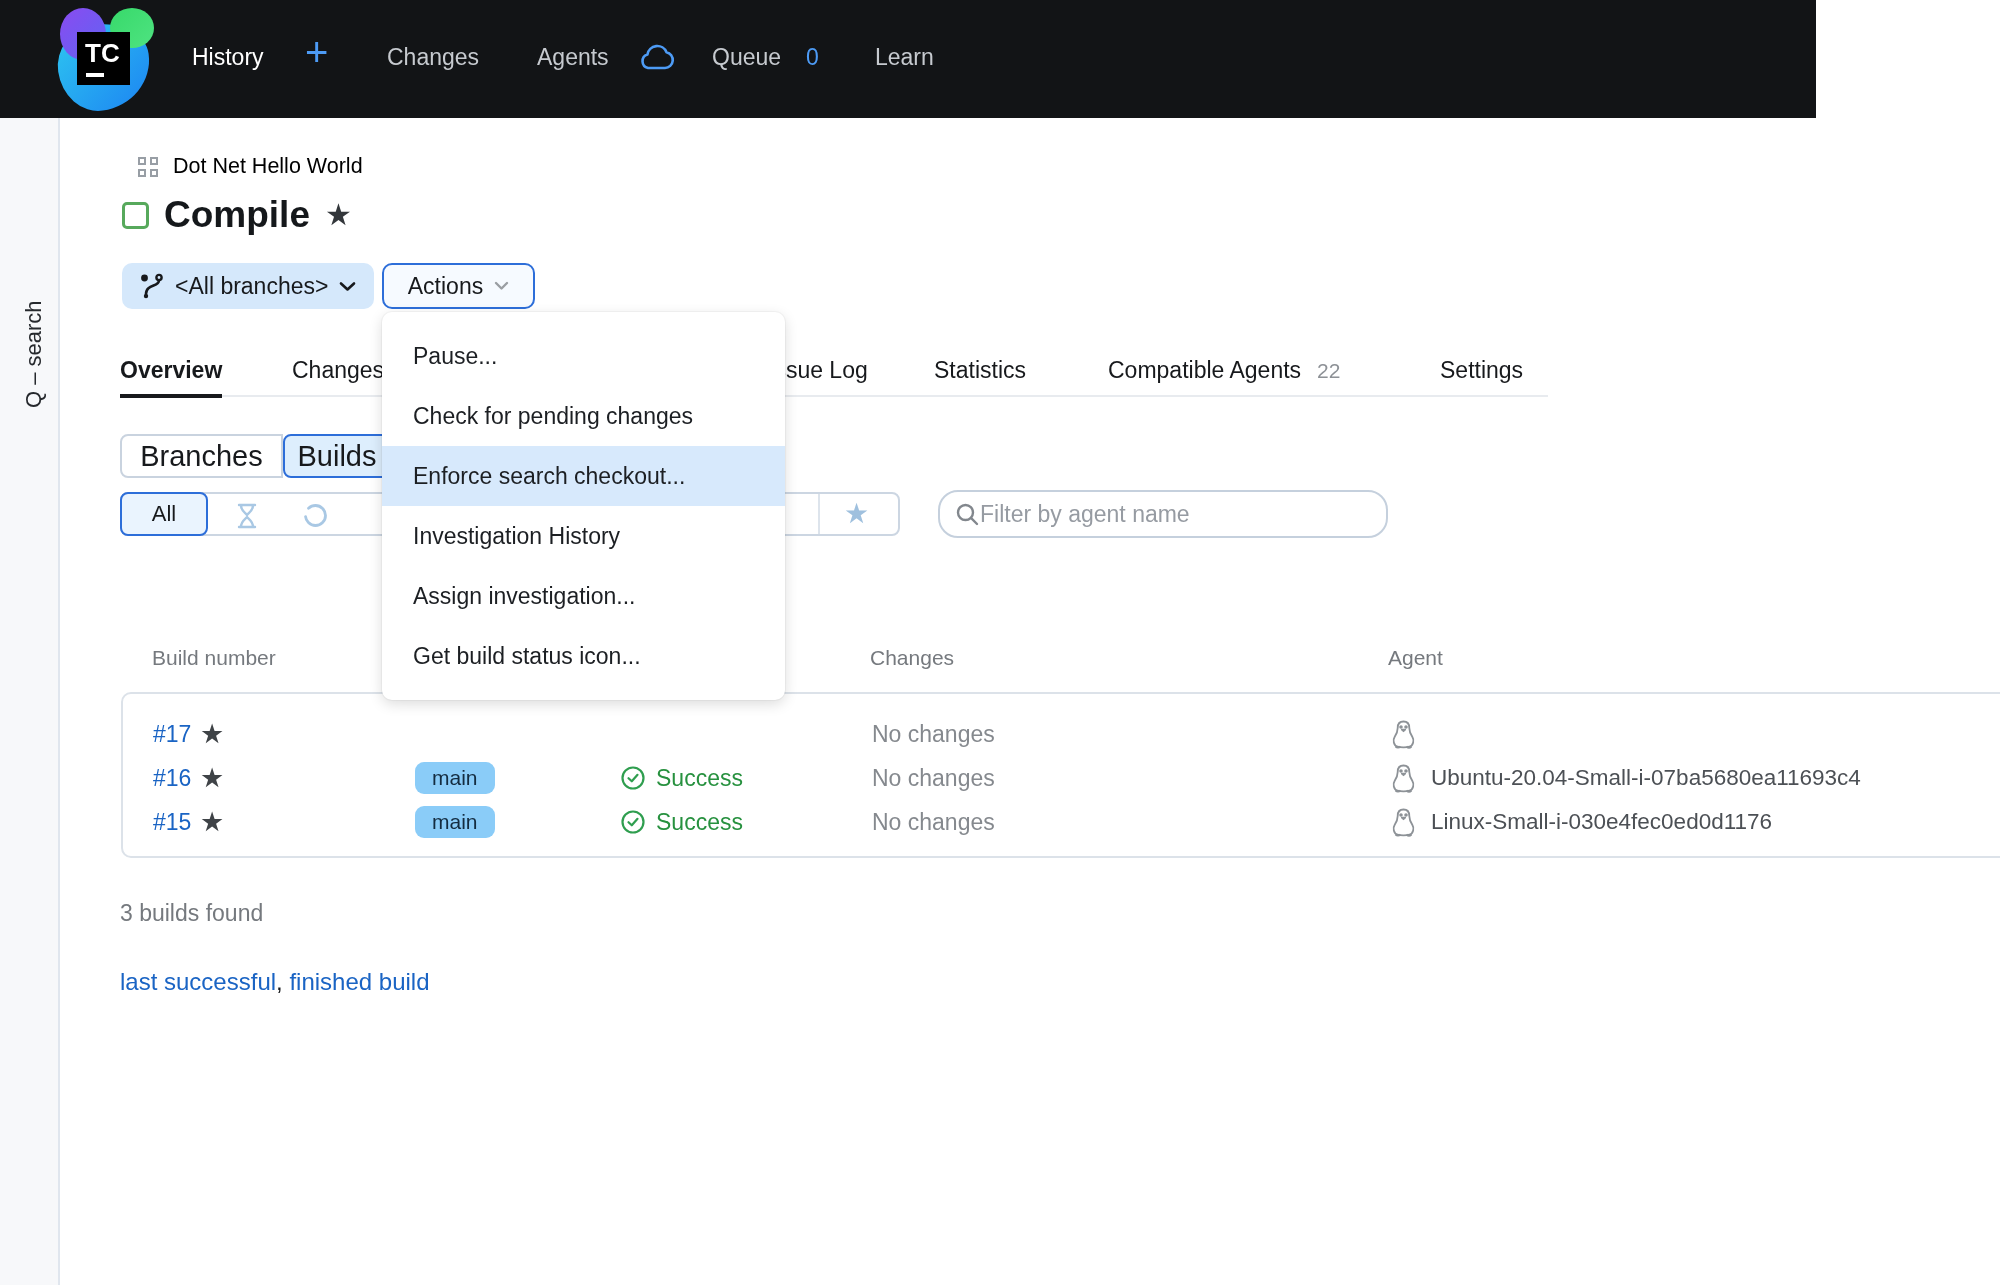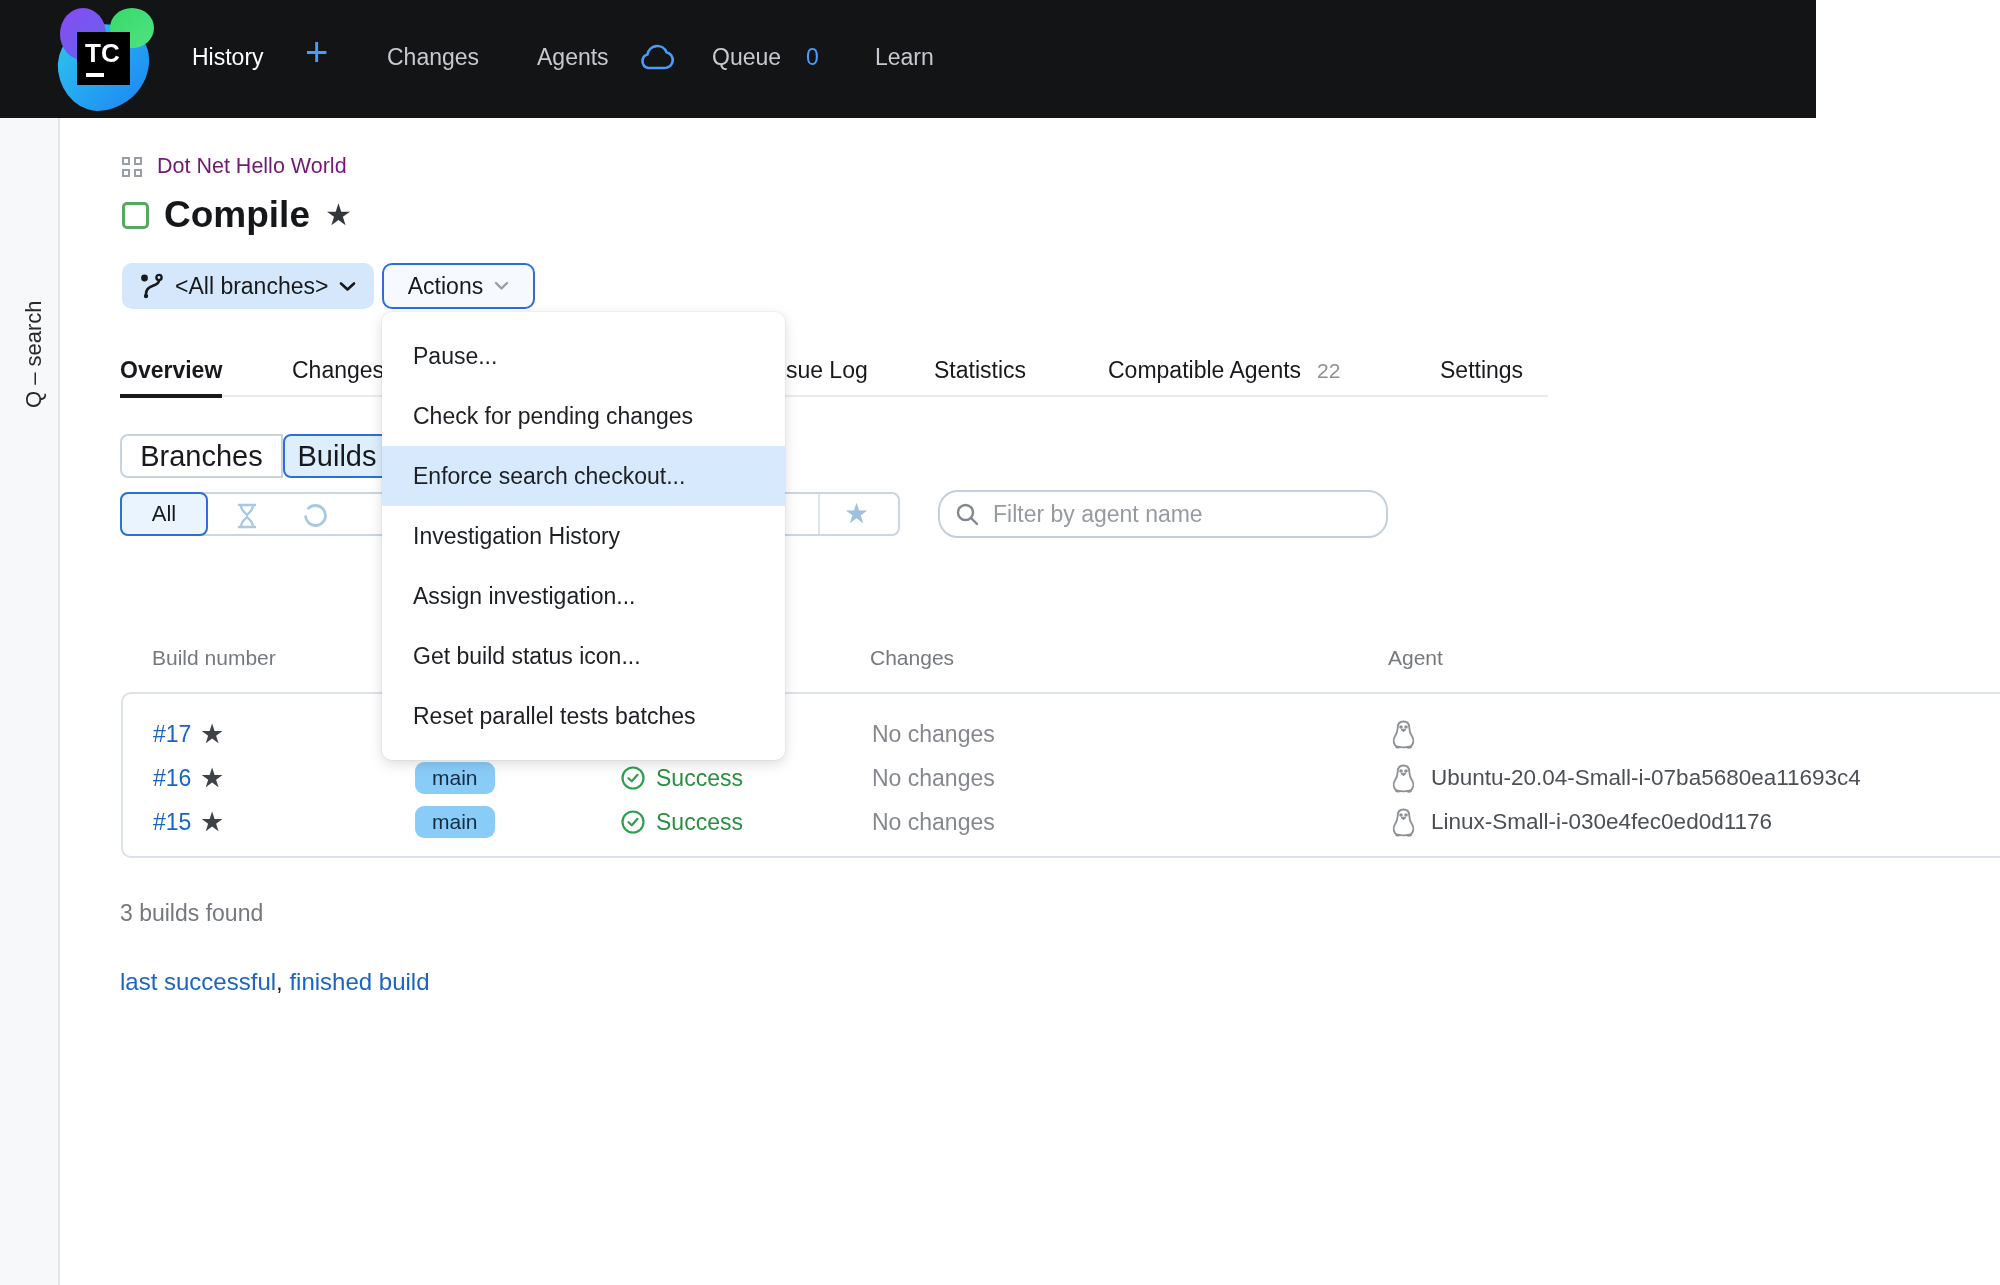--- a/index.html
+++ b/index.html
@@ -37,21 +37,21 @@
   .blob-blue{left:0;top:16px;width:92px;height:86px;background:linear-gradient(140deg,#2cc0f0 10%,#1f8ef2 85%);border-radius:46% 54% 58% 42% / 48% 42% 58% 52%;transform:rotate(-8deg);}
   .blob-purple{left:2px;top:0;width:46px;height:52px;background:linear-gradient(135deg,#8a4bf0,#5f64f3);}
   .blob-green{left:52px;top:0;width:44px;height:40px;background:linear-gradient(135deg,#37d96a,#4fe381);}
   .tc-box{position:absolute;left:19px;top:24px;width:53px;height:53px;background:#000;}
   .tc-box .tc-text{position:absolute;left:8px;top:6px;color:#fff;font-size:26px;font-weight:700;letter-spacing:0;}
   .tc-underscore{position:absolute;left:9px;bottom:8px;width:18px;height:4px;background:#fff;}
   
   .sidebar{position:absolute;left:0;top:118px;width:60px;height:1167px;background:#f7f8fa;border-right:2px solid #e0e6ee;z-index:5;}
   .sidebar-label{position:absolute;left:21px;top:290px;font-size:22px;color:#26292d;white-space:nowrap;transform:rotate(-90deg);transform-origin:0 0;cursor:pointer;}
   
-  .breadcrumb{position:absolute;left:122px;top:154px;display:flex;align-items:center;gap:15px;font-size:21.5px;color:#701a75;cursor:pointer;}
+  .breadcrumb{position:absolute;left:138px;top:154px;display:flex;align-items:center;gap:15px;font-size:21.5px;color:#000000;cursor:pointer;}
   .grid-icon{display:grid;grid-template-columns:8px 8px;grid-template-rows:8px 8px;gap:4px;}
   .grid-icon span{border:2px solid #989ea5;}
   .title-row{position:absolute;left:122px;top:194px;display:flex;align-items:center;gap:15px;}
   .green-square{width:27px;height:27px;border:3.5px solid #57a95c;border-radius:5px;background:#fff;}
   .page-title{font-size:37px;font-weight:700;color:#15181b;}
   .title-star{font-size:30px;color:#33373b;cursor:pointer;line-height:1;}
   
   .branch-pill{position:absolute;left:122px;top:263px;height:46px;background:#d5e8fb;border-radius:10px;display:flex;align-items:center;gap:11px;padding:0 18px;font-size:23px;color:var(--dark-text);cursor:pointer;}
   .actions-btn{position:absolute;left:382px;top:263px;width:153px;height:46px;background:#f6faff;border:2.5px solid var(--accent-blue);border-radius:10px;display:flex;align-items:center;justify-content:center;gap:11px;font-size:23px;color:var(--dark-text);cursor:pointer;}
   
@@ -71,21 +71,21 @@
   .seg-builds{left:283px;top:434px;width:108px;background:#ddeefd;border:2.5px solid var(--accent-blue);border-radius:8px;}
   
   .build-filter{position:absolute;left:120px;top:492px;width:780px;height:44px;border:2px solid var(--ctl-border);border-radius:8px;}
   .seg-all{position:absolute;left:-2px;top:-2px;width:88px;height:44px;background:#eaf4fe;border:2.5px solid var(--accent-blue);border-radius:8px;display:flex;align-items:center;justify-content:center;font-size:22px;cursor:pointer;}
   .filter-ic{position:absolute;top:8px;cursor:pointer;}
   .ic-hourglass{left:112px;}
   .ic-spinner{left:180px;}
   .filter-divider{position:absolute;left:696px;top:0;width:2px;height:40px;background:#dde4ec;}
   .ic-star{position:absolute;left:722px;top:2px;font-size:28px;color:#9fc0de;cursor:pointer;line-height:1.3;}
   
-  .agent-filter{position:absolute;left:938px;top:490px;width:450px;height:48px;border:2px solid #c5d0dd;border-radius:20px;display:flex;align-items:center;gap:13px;padding:0 15px;background:#fff;}
+  .agent-filter{position:absolute;left:938px;top:490px;width:450px;height:48px;border:2px solid #c5d0dd;border-radius:20px;display:flex;align-items:center;padding:0 15px;background:#fff;}
   .agent-filter input{border:none;outline:none;flex:1;font-size:23px;font-family:"Liberation Sans", sans-serif;color:var(--dark-text);background:transparent;}
   .agent-filter input::placeholder{color:#969ba2;}
   
   .th{position:absolute;top:646px;font-size:21px;color:var(--gray-text);}
   .th-build{left:152px;}
   .th-changes{left:870px;}
   .th-agent{left:1388px;}
   .builds-card{position:absolute;left:121px;top:692px;width:1889px;height:166px;border:2px solid #dce2e9;border-radius:10px;background:#fff;}
   .brow{position:absolute;left:0;right:0;height:44px;}
   .brow-0{top:18px;}.brow-1{top:62px;}.brow-2{top:106px;}
@@ -293,14 +293,13 @@
   <span class="lnk">finished build</span>
 </div>
 
 <div class="menu">
   <div class="menu-item">Pause...</div>
   <div class="menu-item">Check for pending changes</div>
   <div class="menu-item highlighted">Enforce search checkout...</div>
   <div class="menu-item">Investigation History</div>
   <div class="menu-item">Assign investigation...</div>
   <div class="menu-item">Get build status icon...</div>
-  <div class="menu-item">Reset parallel tests batches</div>
 </div>
 
 </body></html>

